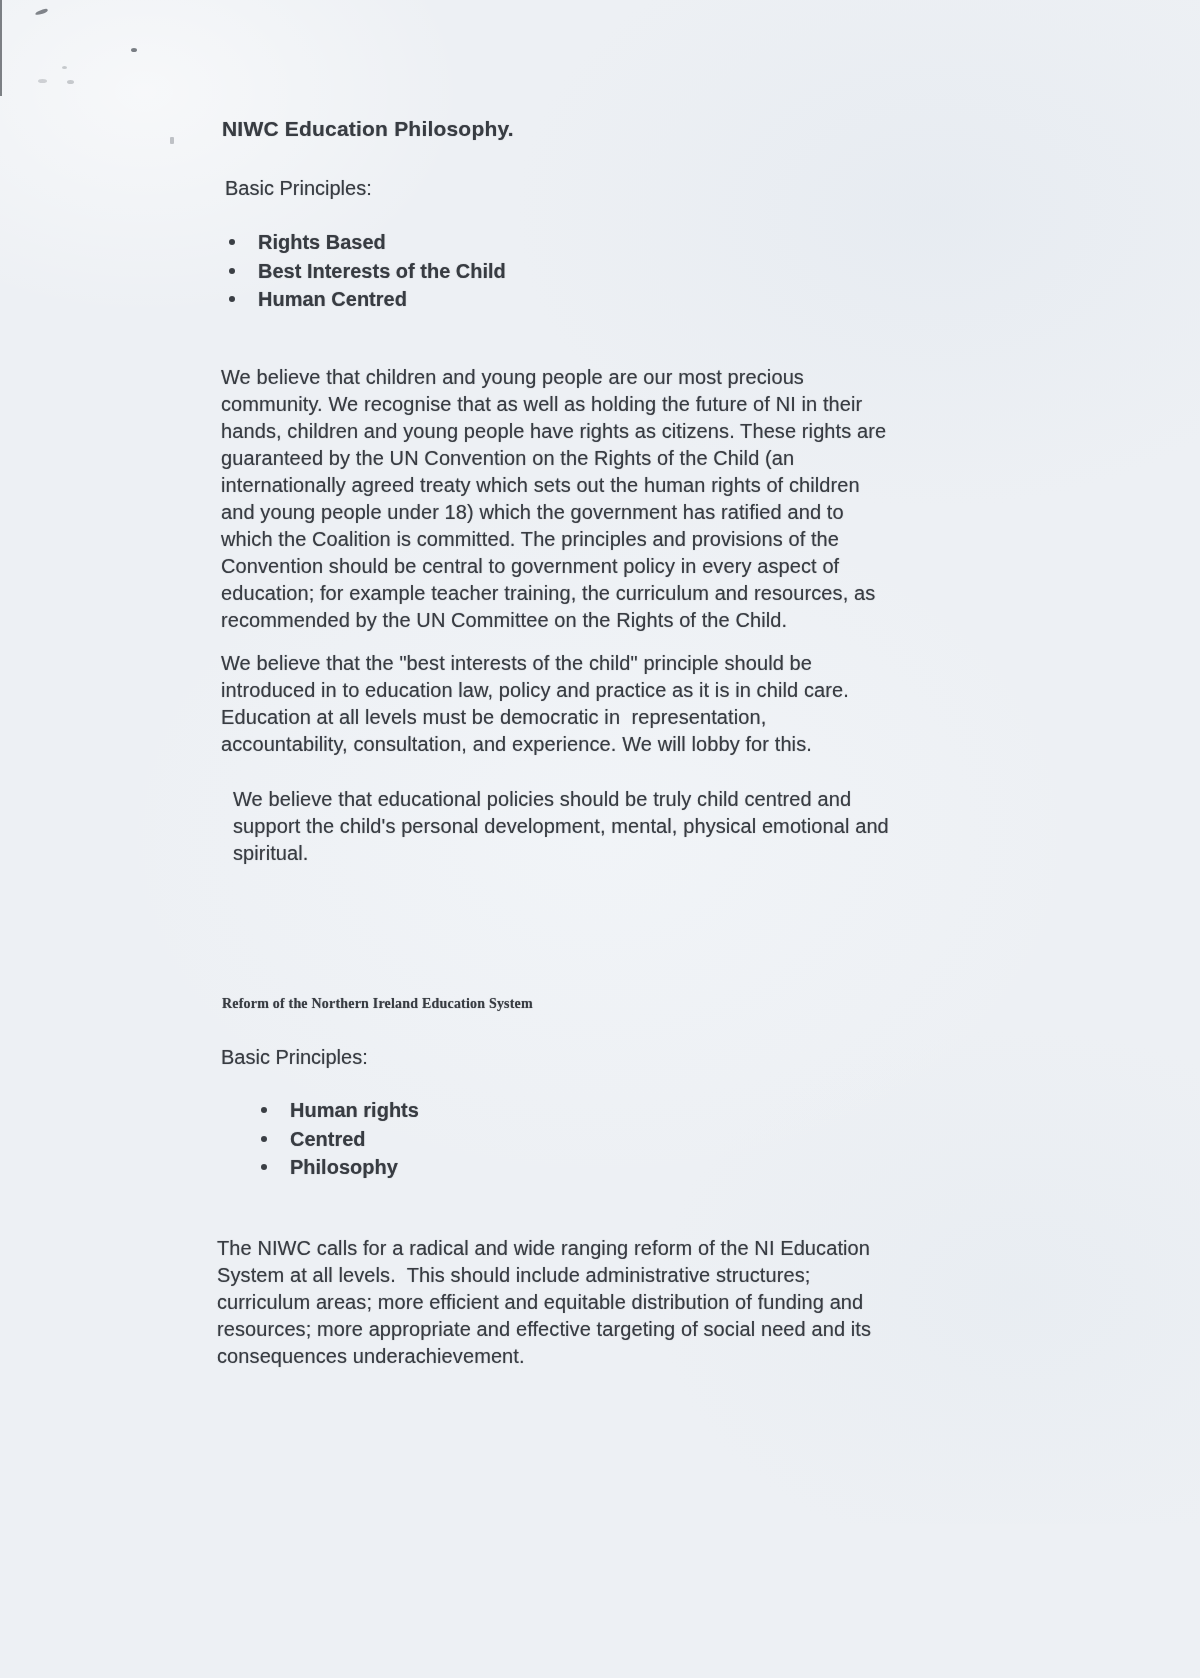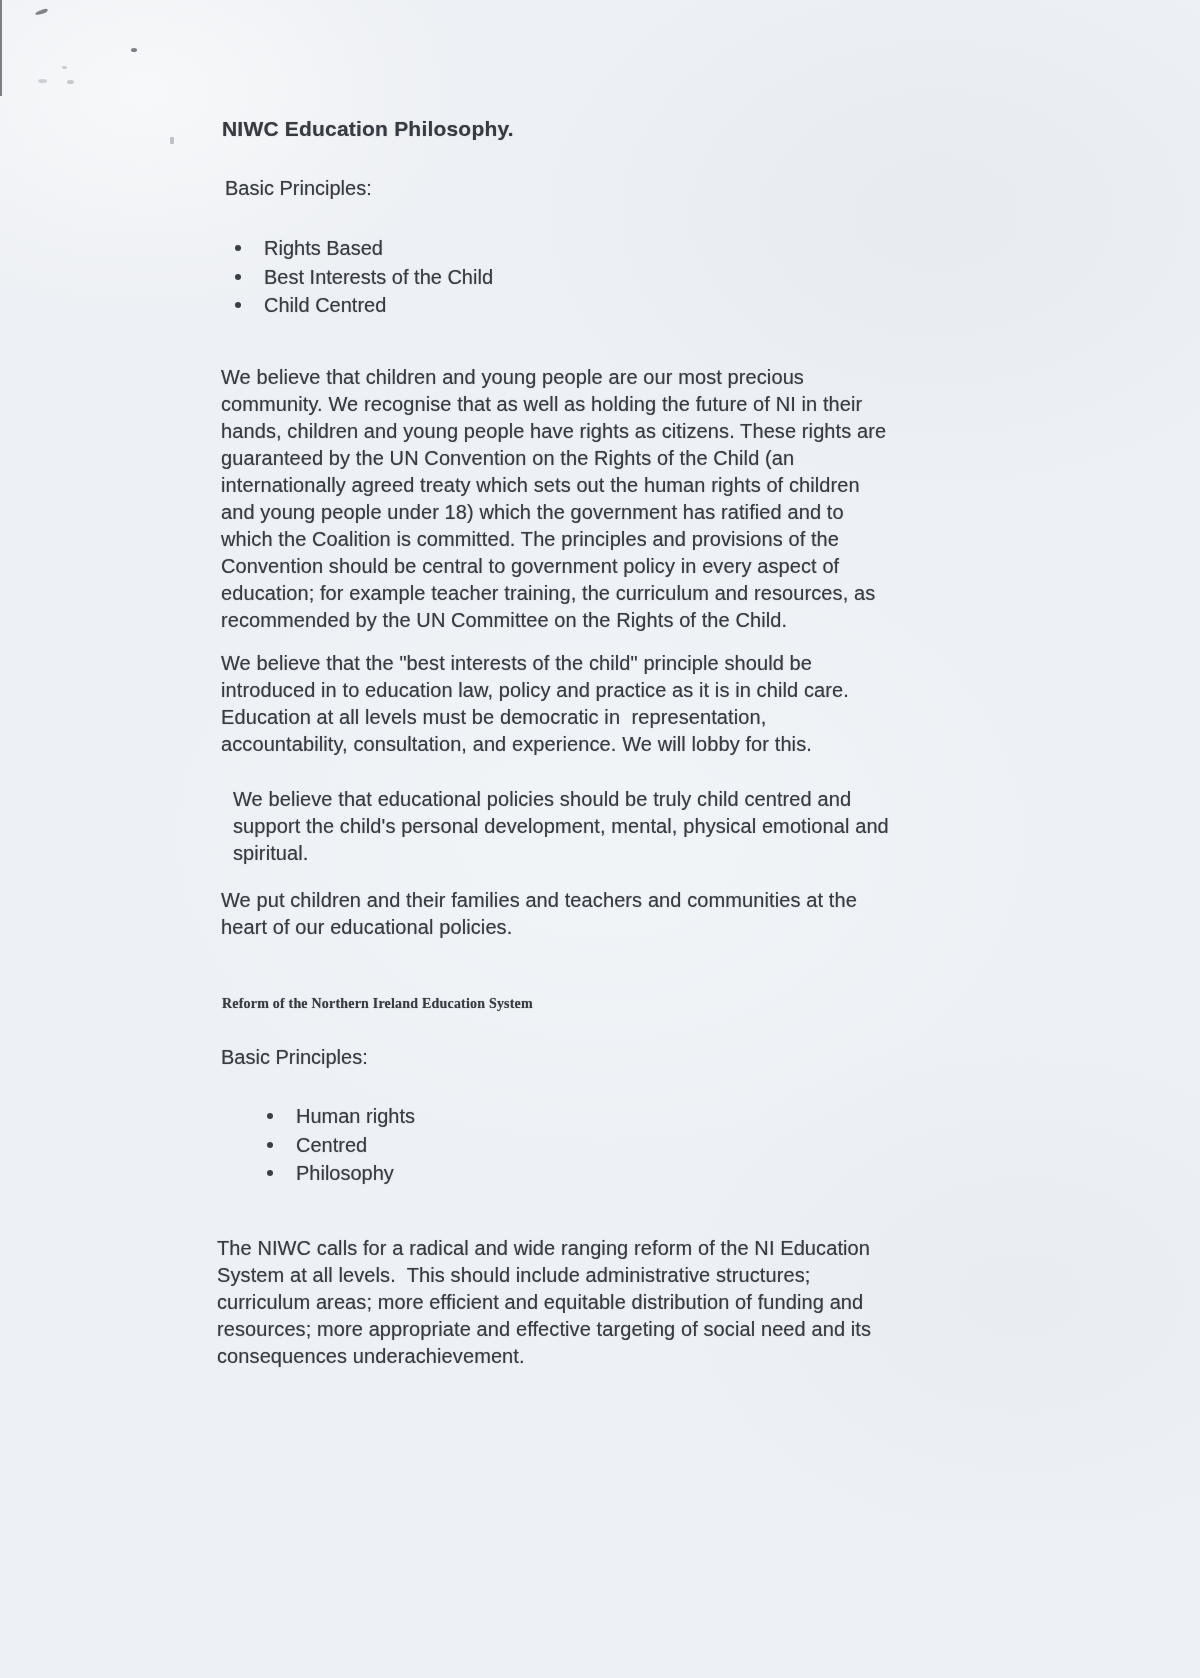--- a/index.html
+++ b/index.html
@@ -39,24 +39,25 @@
     letter-spacing: 0.2px;
   }
   .principles-label-1 {
     left: 225px;
     top: 175px;
     font-size: 20px;
     line-height: 26px;
   }
   .bullet-list {
     position: absolute;
-    margin: 8px;
+    margin: 2px;
     padding: 0;
     list-style: none;
     font-size: 20px;
+    font-weight: bold;
   }
   .bullet-list li {
     position: relative;
     line-height: 28.5px;
     text-shadow: 0 0 1px rgba(62,66,72,0.55);
   }
   .list-1 {
     left: 222px;
     top: 226px;
   }
@@ -173,21 +174,21 @@
   <div class="speck speck-dot4"></div>
   <div class="speck speck-tick"></div>
 
   <div class="block doc-title">NIWC Education Philosophy.</div>
 
   <div class="block principles-label-1">Basic Principles:</div>
 
   <ul class="bullet-list list-1">
     <li>Rights Based</li>
     <li>Best Interests of the Child</li>
-    <li>Child Centred</li>
+    <li>Human Centred</li>
   </ul>
 
   <div class="block body-par p1">We believe that children and young people are our most precious
 community. We recognise that as well as holding the future of NI in their
 hands, children and young people have rights as citizens. These rights are
 guaranteed by the UN Convention on the Rights of the Child (an
 internationally agreed treaty which sets out the human rights of children
 and young people under 18) which the government has ratified and to
 which the Coalition is committed. The principles and provisions of the
 Convention should be central to government policy in every aspect of
@@ -196,22 +197,20 @@
 
   <div class="block body-par p2">We believe that the "best interests of the child" principle should be
 introduced in to education law, policy and practice as it is in child care.
 Education at all levels must be democratic in  representation,
 accountability, consultation, and experience. We will lobby for this.</div>
 
   <div class="block body-par p3">We believe that educational policies should be truly child centred and
 support the child's personal development, mental, physical emotional and
 spiritual.</div>
 
-  <div class="block body-par p4">We put children and their families and teachers and communities at the
-heart of our educational policies.</div>
 
   <div class="block section-heading">Reform of the Northern Ireland Education System</div>
 
   <div class="block principles-label-2">Basic Principles:</div>
 
   <ul class="bullet-list list-2">
     <li>Human rights</li>
     <li>Centred</li>
     <li>Philosophy</li>
   </ul>

